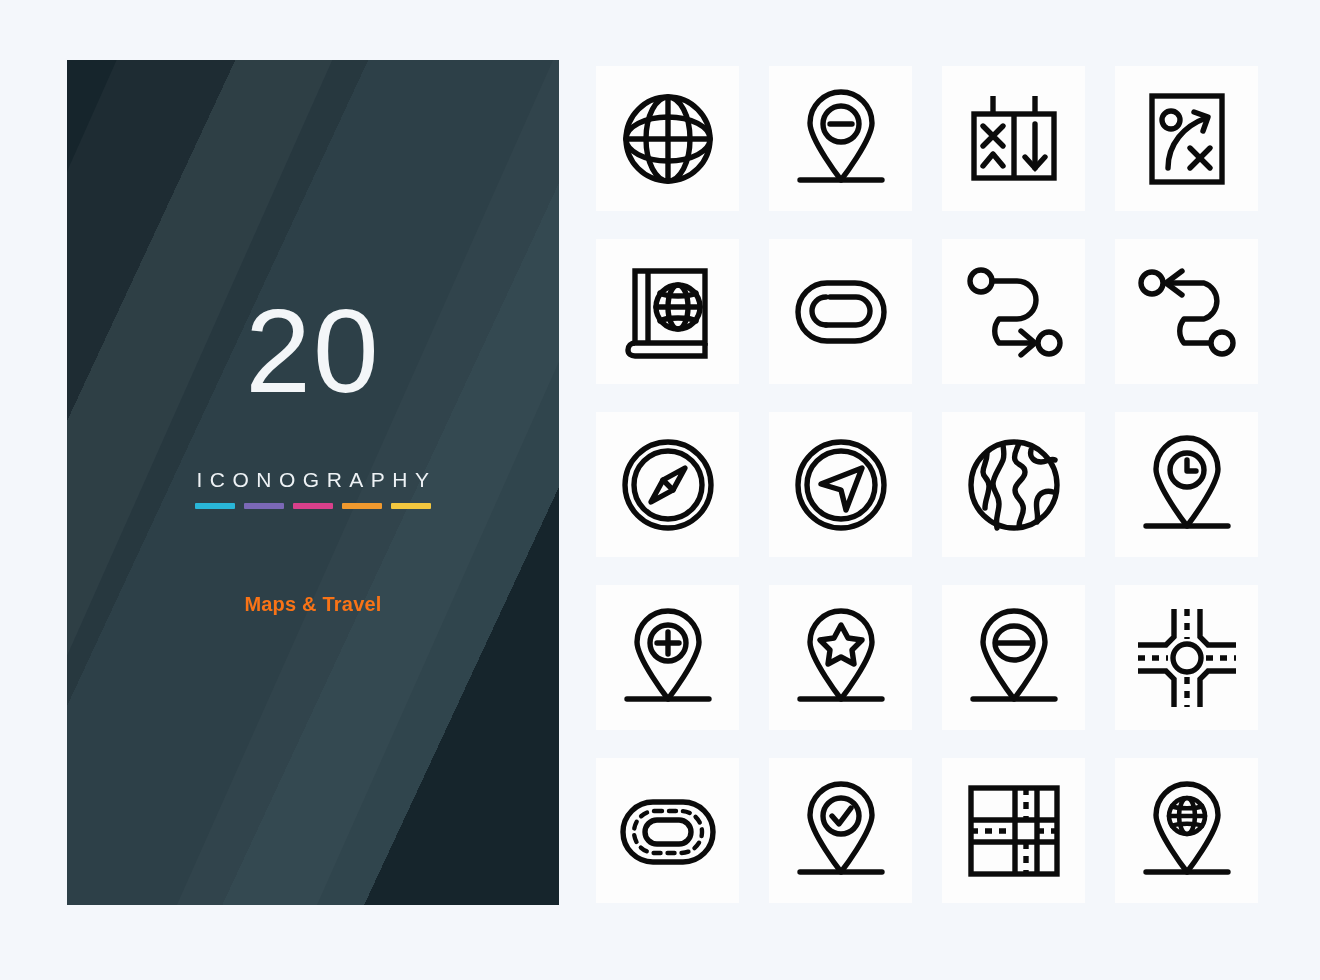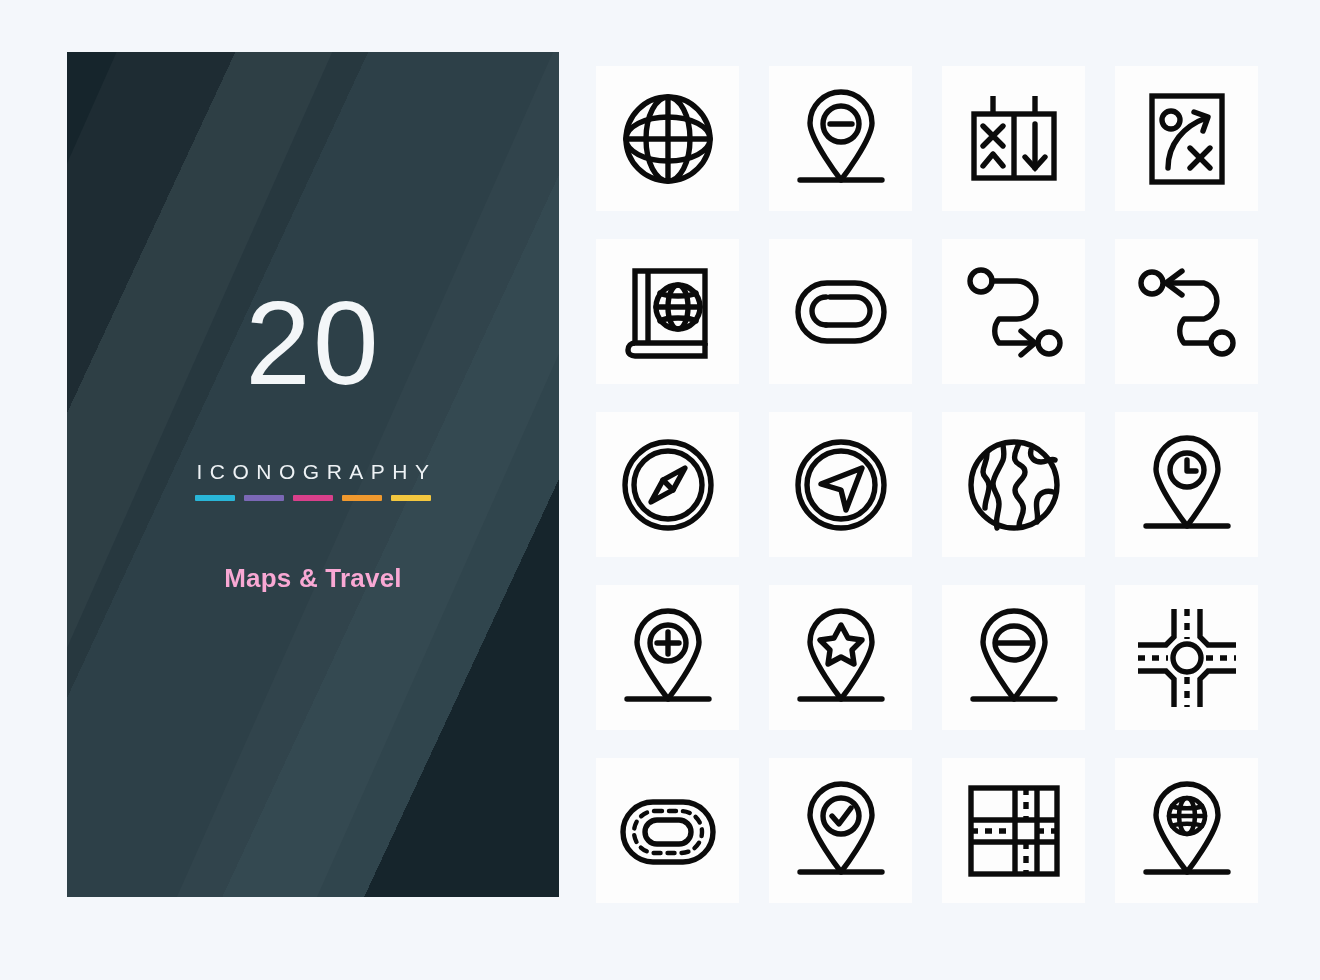--- a/index.html
+++ b/index.html
@@ -11,21 +11,21 @@
   }
   #root {
     position: relative;
     width: 1320px; height: 980px;
     background: #f4f7fb;
   }
 
   
   .cover {
     position: absolute;
-    left: 67px; top: 52px;
+    left: 67px; top: 60px;
     width: 492px; height: 845px;
     background: #2b3a42;
     overflow: hidden;
   }
   .cover-bg {
     position: absolute; inset: 0;
     background:
       linear-gradient(115deg,
         #16252c 0%,
         #16252c 19%,
@@ -79,24 +79,24 @@
     margin-top: 11px;
     display: flex;
     gap: 9px;
   }
   .cover-bars span {
     display: block;
     width: 40px; height: 6px;
     border-radius: 1px;
   }
   .cover-title {
-    margin-top: 62px;
-    font-size: 26px;
+    margin-top: 84px;
+    font-size: 20px;
     font-weight: 700;
-    color: #f9a8d4;
+    color: #f97316;
     letter-spacing: 0.2px;
   }
 
   
   .grid {
     position: absolute;
     left: 596px; top: 66px;
     width: 662px;
     display: grid;
     grid-template-columns: repeat(4, 143px);

